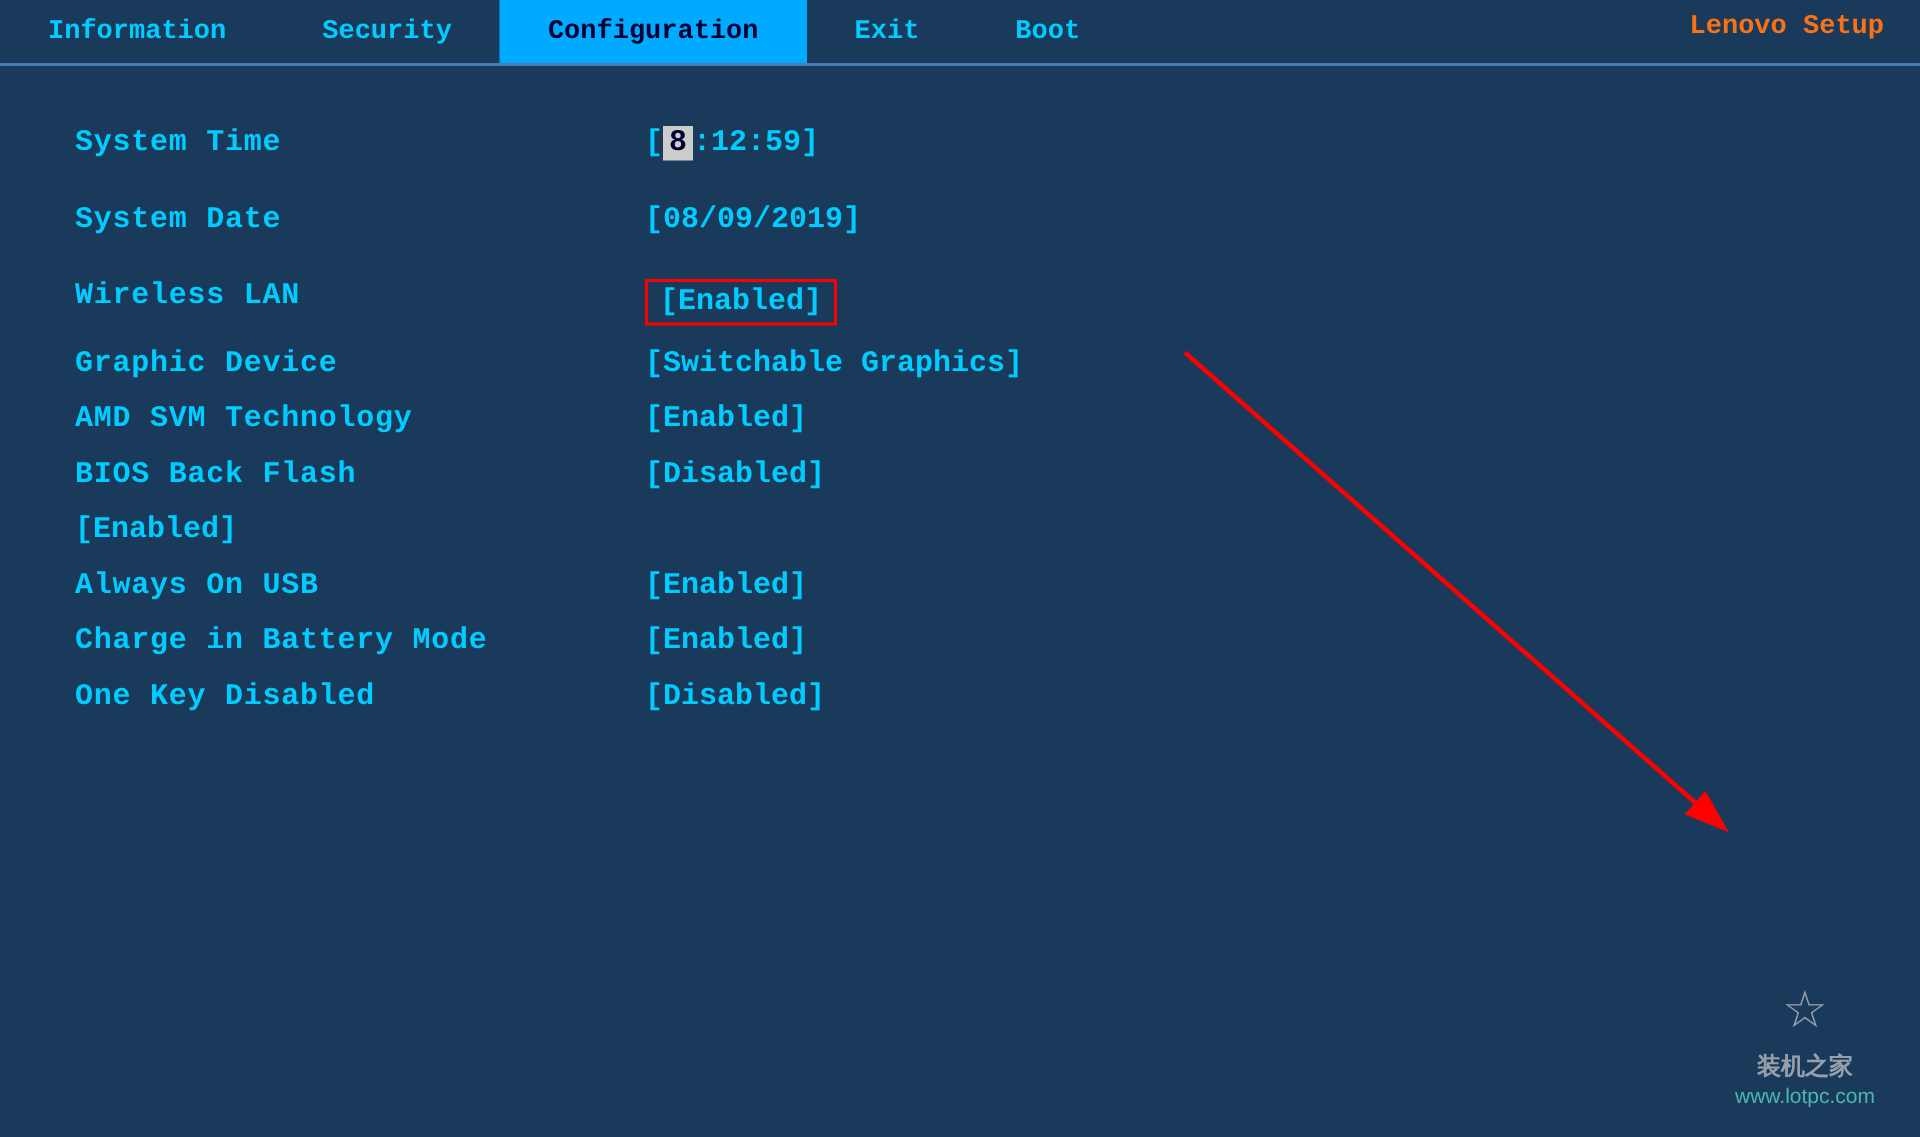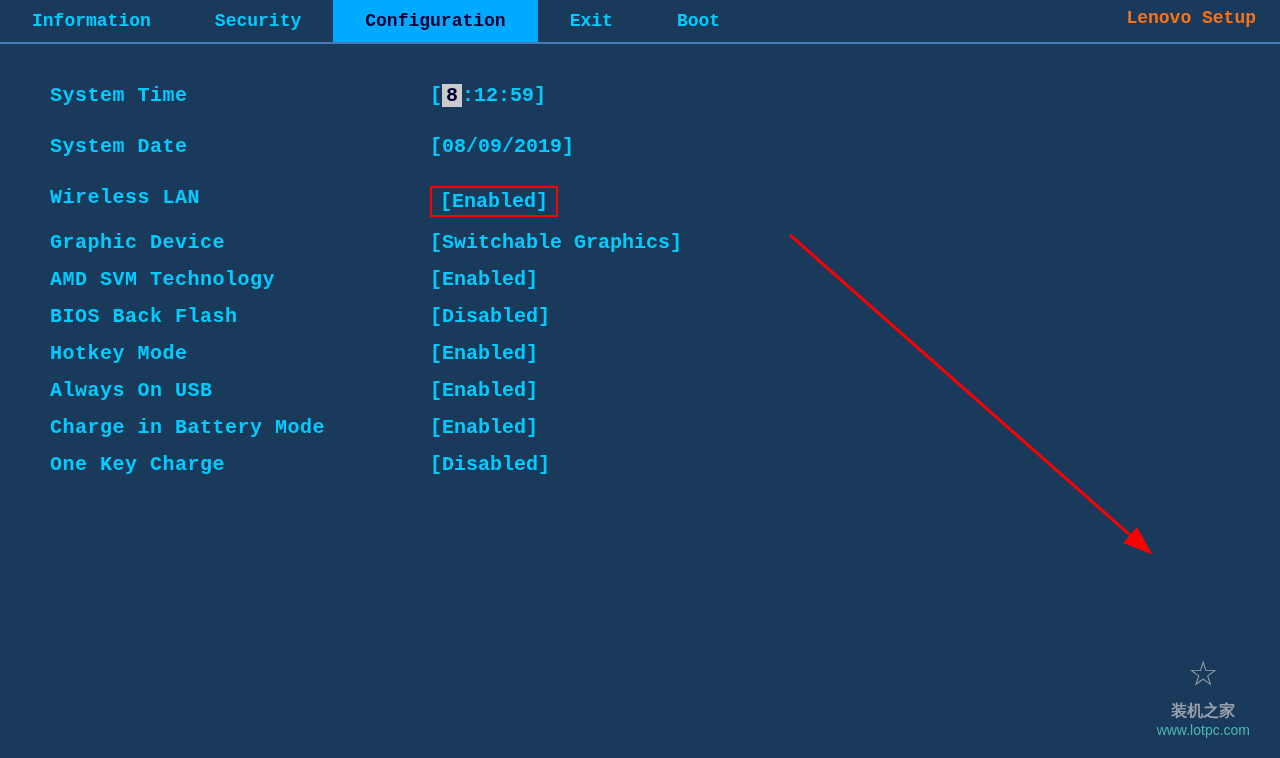--- a/index.html
+++ b/index.html
@@ -190,36 +190,35 @@
       <div class="bios-label">AMD SVM Technology</div>
       <div class="bios-value">[Enabled]</div>
     </div>
 
     <div class="bios-row">
       <div class="bios-label">BIOS Back Flash</div>
       <div class="bios-value">[Disabled]</div>
     </div>
 
     <div class="bios-row">
-      <div class="bios-label">Hotkey Mode</div>
       <div class="bios-value">[Enabled]</div>
     </div>
 
     <div class="bios-row">
       <div class="bios-label">Always On USB</div>
       <div class="bios-value">[Enabled]</div>
     </div>
 
     <div class="bios-row">
       <div class="bios-label">Charge in Battery Mode</div>
       <div class="bios-value">[Enabled]</div>
     </div>
 
     <div class="bios-row">
-      <div class="bios-label">One Key Charge</div>
+      <div class="bios-label">One Key Disabled</div>
       <div class="bios-value">[Disabled]</div>
     </div>
 
   </div>
 </div>
 
 <div class="arrow-container">
   <svg class="arrow-svg" viewBox="0 0 1280 400">
 
     <defs>

